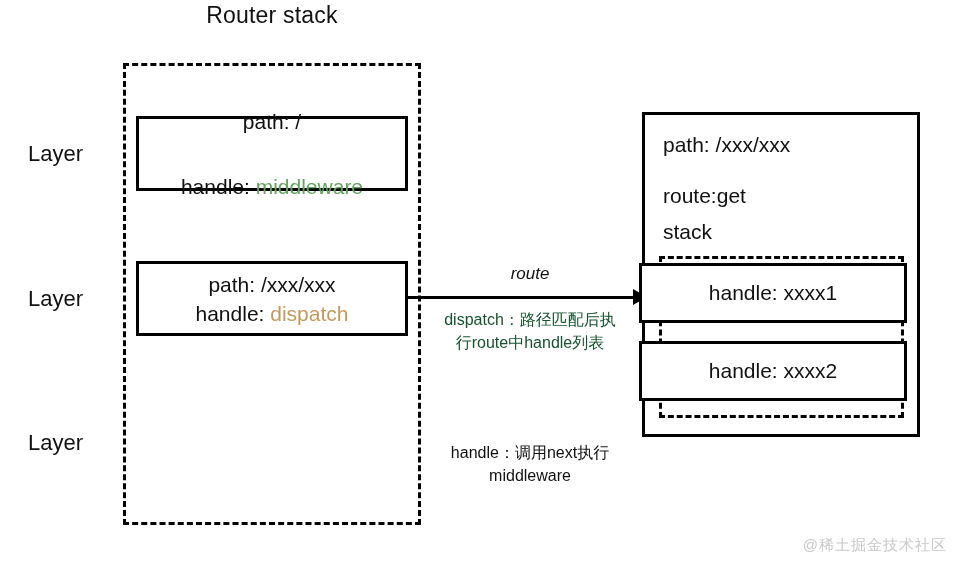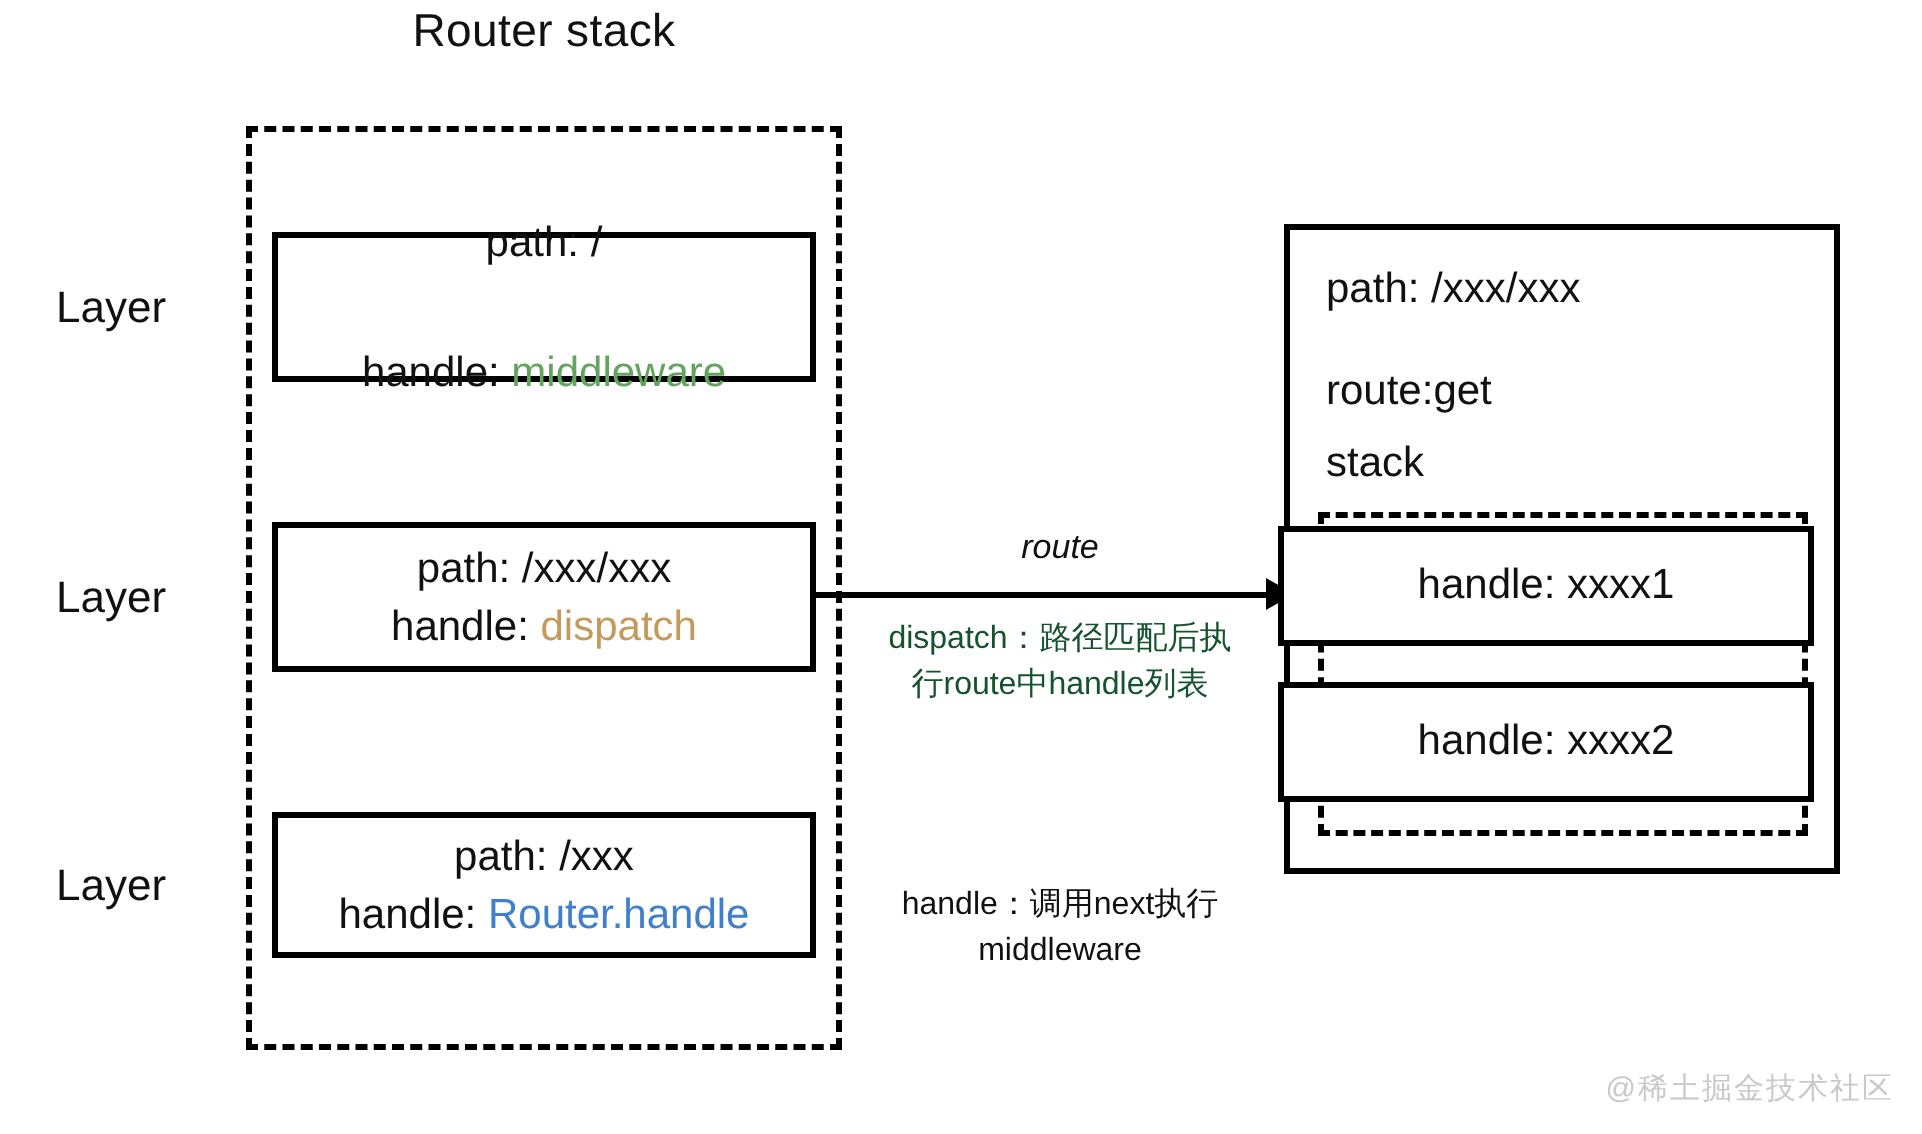--- a/index.html
+++ b/index.html
@@ -206,24 +206,20 @@
   <div class="abs layer-box" id="layer-box-0">
     <div class="box-line">path: /</div>
     <div class="box-line"><span>handle: </span><span class="handle-value green">middleware</span></div>
   </div>
 
   <div class="abs layer-box" id="layer-box-1">
     <div class="box-line">path: /xxx/xxx</div>
     <div class="box-line"><span>handle: </span><span class="handle-value orange">dispatch</span></div>
   </div>
 
-  <div class="abs layer-box" id="layer-box-2">
-    <div class="box-line">path: /xxx</div>
-    <div class="box-line"><span>handle: </span><span class="handle-value blue">Router.handle</span></div>
-  </div>
 
   <div class="abs" id="route-arrow-label">route</div>
   <div class="abs" id="route-arrow-line"></div>
   <div class="abs" id="route-arrow-head"></div>
 
   <div class="abs" id="dispatch-note">
     <span class="note-line">dispatch：路径匹配后执</span>
     <span class="note-line">行route中handle列表</span>
   </div>
 

